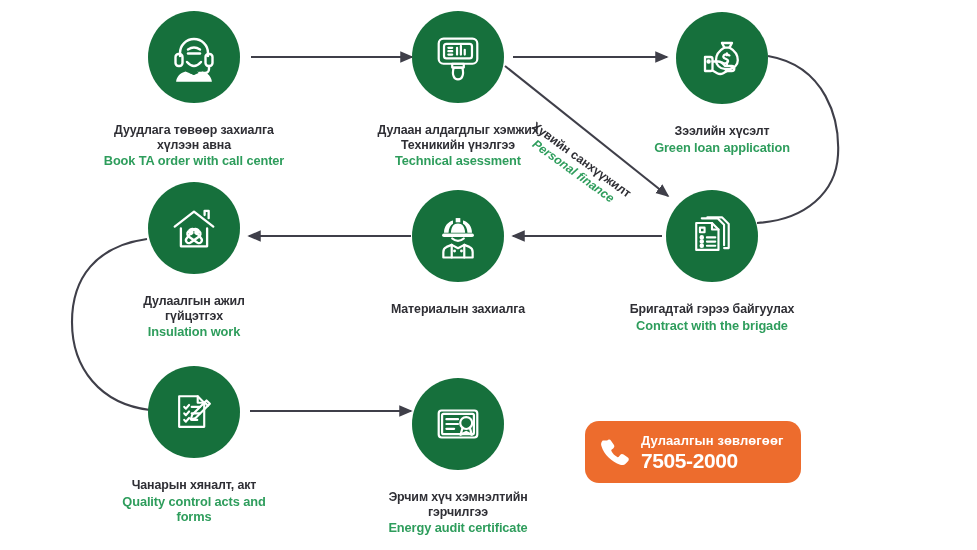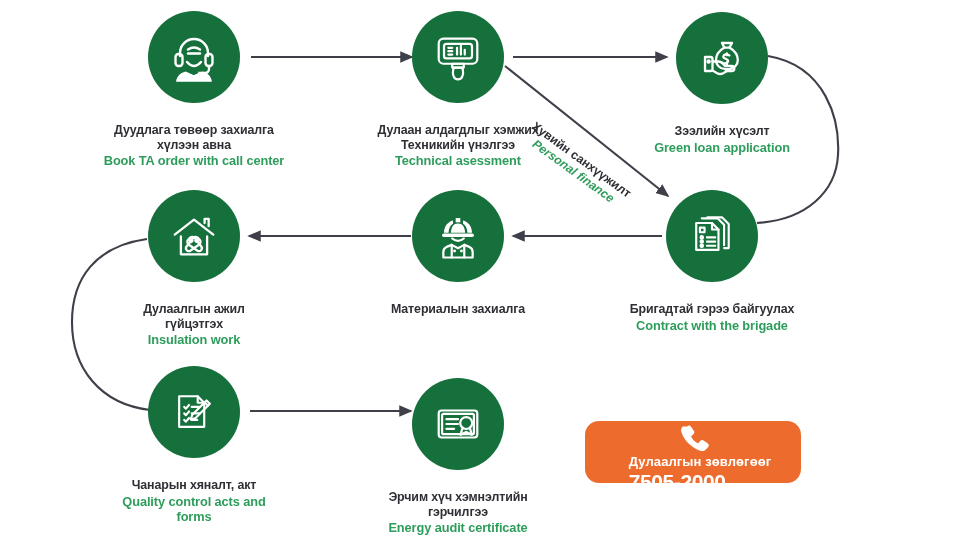--- a/index.html
+++ b/index.html
@@ -61,21 +61,20 @@
   
   .phone-banner{
     position:absolute;
     left:585px;top:421px;
     width:216px;height:62px;
     background:#ed6c2d;
     border-radius:14px;
     display:flex;align-items:center;
     box-sizing:border-box;
     padding-left:14px;
-    flex-direction:column;
   }
   .phone-banner .phone-icon{
     width:34px;height:34px;flex:0 0 34px;
     display:flex;align-items:center;justify-content:center;
     margin-right:8px;
   }
   .phone-banner .ptext{color:#ffffff;line-height:1.0;}
   .phone-banner .plabel{
     display:block;font-size:13px;font-weight:700;letter-spacing:.1px;
     margin-bottom:3px;
@@ -221,21 +220,21 @@
         </g>
         <circle cx="24.4" cy="43.6" r="1.5" fill="#ffffff"></circle>
         <circle cx="31.6" cy="43.6" r="1.5" fill="#ffffff"></circle>
       </svg>
     </div>
     <div class="caption">
       <span class="mn">Материалын захиалга</span>
     </div>
   </div>
 
-  <div class="node" style="left:84px;top:190px;">
+  <div class="node" style="left:84px;top:182px;">
     <div class="disc">
       <svg width="54" height="54" viewBox="0 0 56 56">
         <g fill="none" stroke="#ffffff" stroke-width="2.4" stroke-linecap="round" stroke-linejoin="round">
           <path d="M8 26.5 L28 11 L48 26.5"></path>
           <path d="M39 14.6 v-4.4 h4.2 v7.6"></path>
           <path d="M14.4 28.5 v18.5 h27.2 v-18.5"></path>
           <path d="M22.2 31.4 a3.6 3.6 0 0 0 0.9 5.9 l8.6 6.0 a3 3 0 0 0 4.0 -4.2 l-6.4 -8.2 a3.6 3.6 0 0 0 -5.9 -0.9 l3.0 3.0 l-1.2 1.2 z"></path>
           <path d="M33.6 31.4 a3.6 3.6 0 0 1 -0.9 5.9 l-8.6 6.0 a3 3 0 0 1 -4.0 -4.2 l6.4 -8.2 a3.6 3.6 0 0 1 5.9 -0.9 l-3.0 3.0 l1.2 1.2 z"></path>
         </g>
       </svg>

